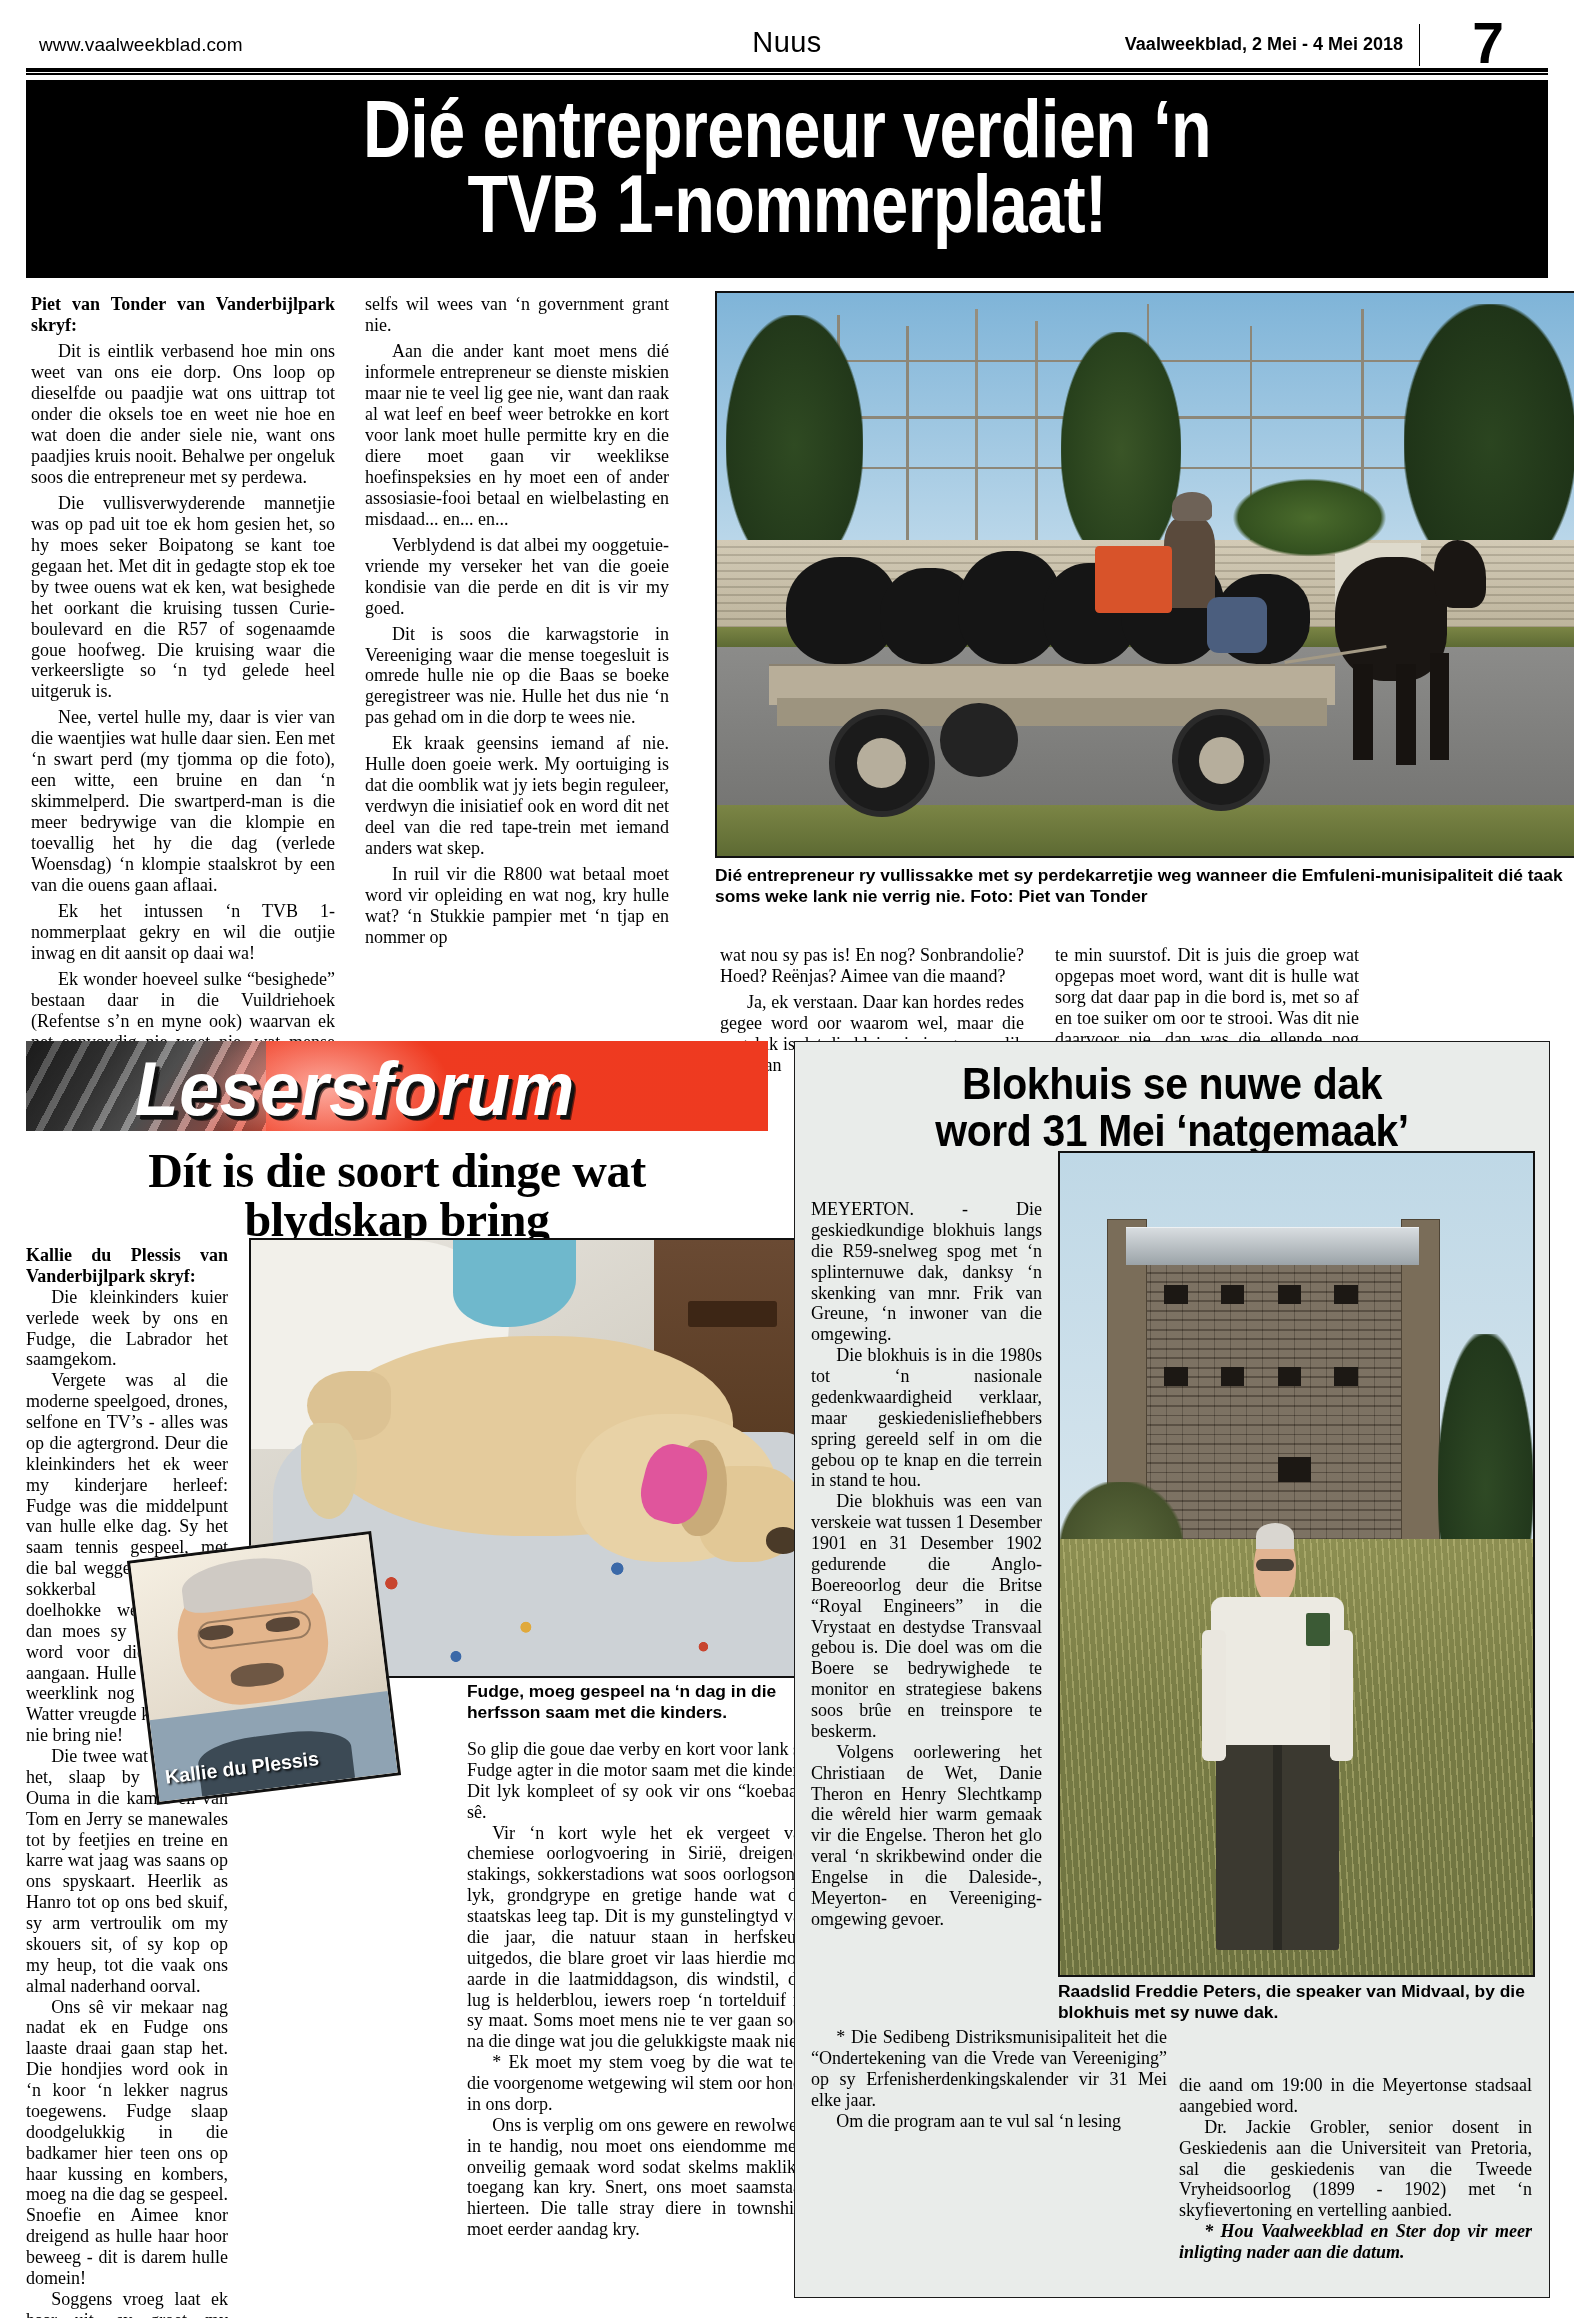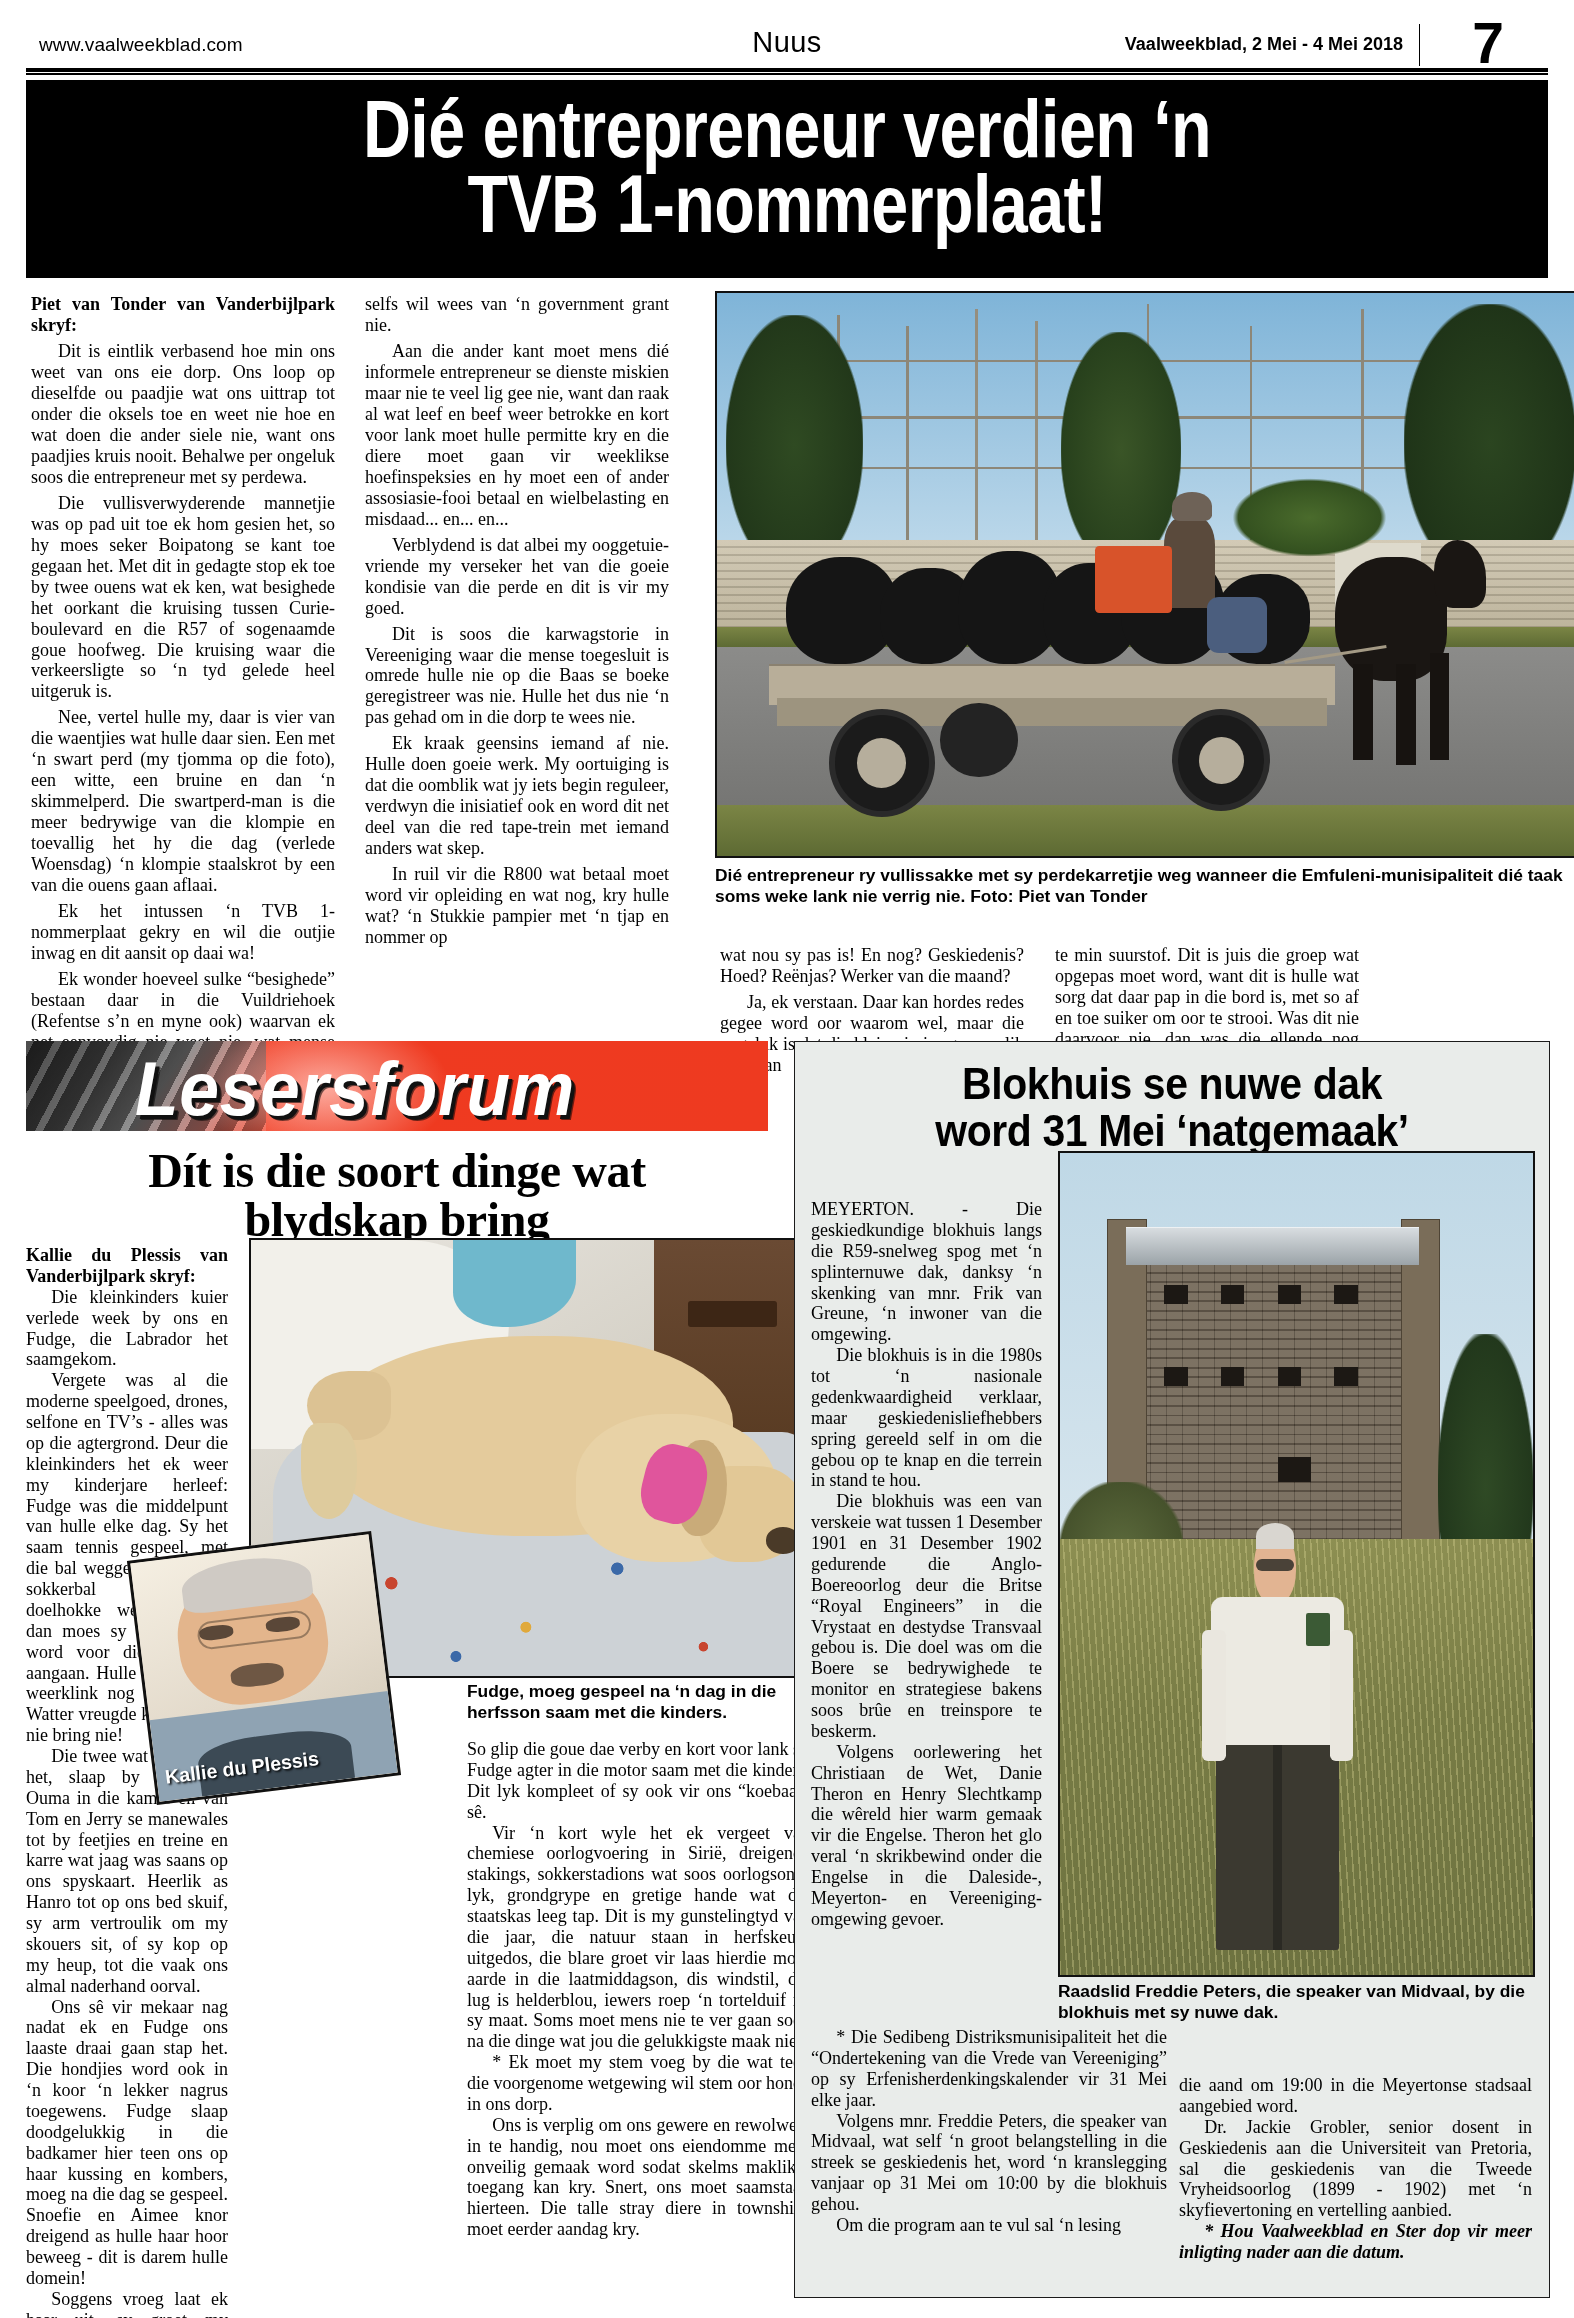--- a/index.html
+++ b/index.html
@@ -188,21 +188,21 @@
           <div class="hub" style="left:24%;top:24%;width:52%;height:52%;"></div>
         </div>
       <div style="position:absolute;left:26%;top:73%;width:9%;height:13%;border-radius:50%;background:#232323;"></div>
 
       <div style="position:absolute;left:66%;top:64%;width:12%;height:2.9px;background:#a49a85;transform:rotate(-9deg);"></div>
     </div>
     <div class="cap cap1">Dié entrepreneur ry vullissakke met sy perdekarretjie weg wanneer die Emfuleni-munisipaliteit dié taak soms weke lank nie verrig nie. Foto: Piet van Tonder</div>
 
     <div class="a1row2">
       <div class="col a1r2" style="position:absolute;left:689px;top:0;width:314px;">
-        <p class="noind">wat nou sy pas is! En nog? Geskiedenis? Hoed? Reënjas? Werker van die maand?</p>
+        <p class="noind">wat nou sy pas is! En nog? Sonbrandolie? Hoed? Reënjas? Aimee van die maand?</p>
         <p>Ja, ek verstaan. Daar kan hordes redes gegee word oor waarom wel, maar die ongeluk is dat die klein vissies gewoonlik vrek aan</p>
       </div>
       <div class="col a1r2" style="position:absolute;left:1024px;top:0;width:314px;">
         <p class="noind">te min suurstof. Dit is juis die groep wat opgepas moet word, want dit is hulle wat sorg dat daar pap in die bord is, met so af en toe suiker om oor te strooi. Was dit nie daarvoor nie, dan was die ellende nog meer.</p>
       </div>
     </div>
   </div>
 
   <div class="col" style="position:absolute;left:689px;top:891px;width:314px;"></div>
 
@@ -327,21 +327,20 @@
       <div style="position:absolute;left:33%;top:72%;width:26%;height:25%;background:#3b3930;border-radius:2.9px;"></div>
       <div style="position:absolute;left:45%;top:72%;width:2%;height:25%;background:#2b2a24;"></div>
       <div style="position:absolute;left:30%;top:58%;width:5%;height:16%;background:#eae7df;border-radius:5.8px;"></div>
       <div style="position:absolute;left:57%;top:58%;width:5%;height:16%;background:#eae7df;border-radius:5.8px;"></div>
     </div>
 
     <div class="cap capBlok">Raadslid Freddie Peters, die speaker van Midvaal, by die blokhuis met sy nuwe dak.</div>
 
     <div class="bhc" style="left:16px;top:985px;width:356px;">
       <p>* Die Sedibeng Distriksmunisipaliteit het die “Ondertekening van die Vrede van Vereeniging” op sy Erfenisherdenkingskalender vir 31 Mei elke jaar.</p>
-      <p>Volgens mnr. Freddie Peters, die speaker van Midvaal, wat self ‘n groot belangstelling in die streek se geskiedenis het, word ‘n kranslegging vanjaar op 31 Mei om 10:00 by die blokhuis gehou.</p>
       <p>Om die program aan te vul sal ‘n lesing</p>
     </div>
     <div class="bhc" style="left:384px;top:985px;width:353px;">
       <p class="noind">die aand om 19:00 in die Meyertonse stadsaal aangebied word.</p>
       <p>Dr. Jackie Grobler, senior dosent in Geskiedenis aan die Universiteit van Pretoria, sal die geskiedenis van die Tweede Vryheidsoorlog (1899 - 1902) met ‘n skyfievertoning en vertelling aanbied.</p>
       <p class="bhbold">* Hou Vaalweekblad en Ster dop vir meer inligting nader aan die datum.</p>
     </div>
 
     <div class="bhc" style="left:16px;top:560px;width:231px;"></div>
   </div>

